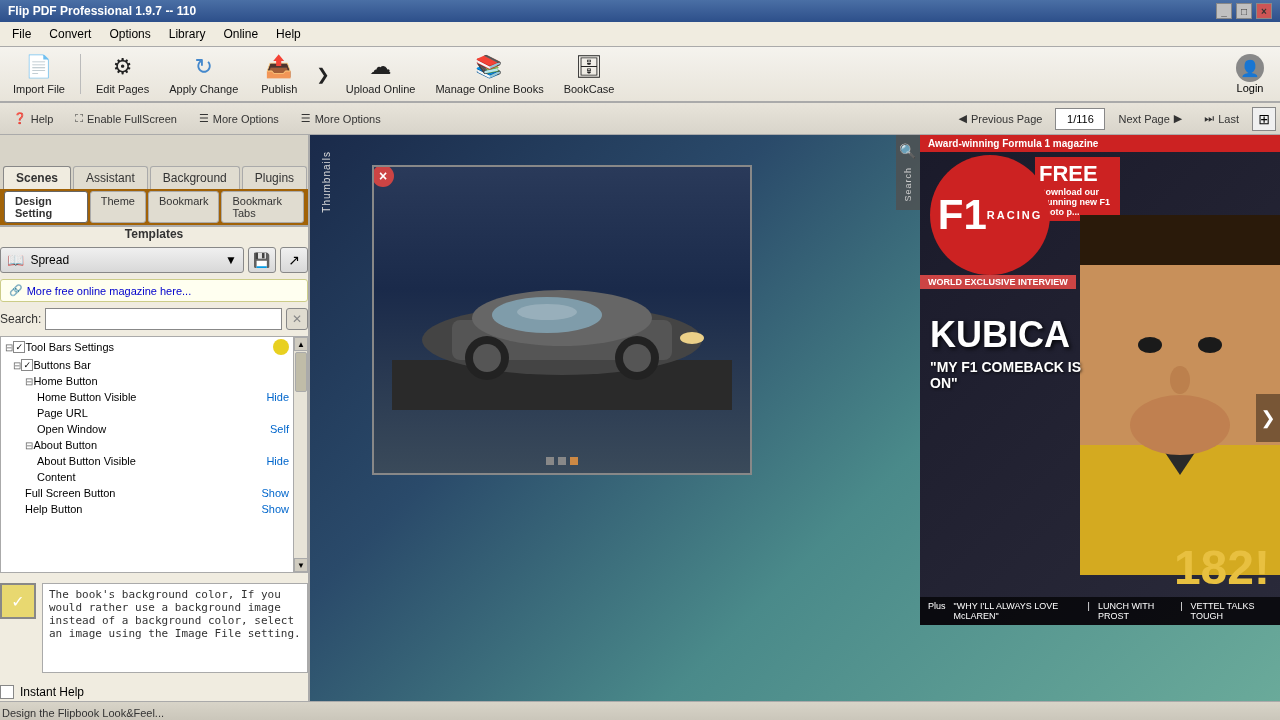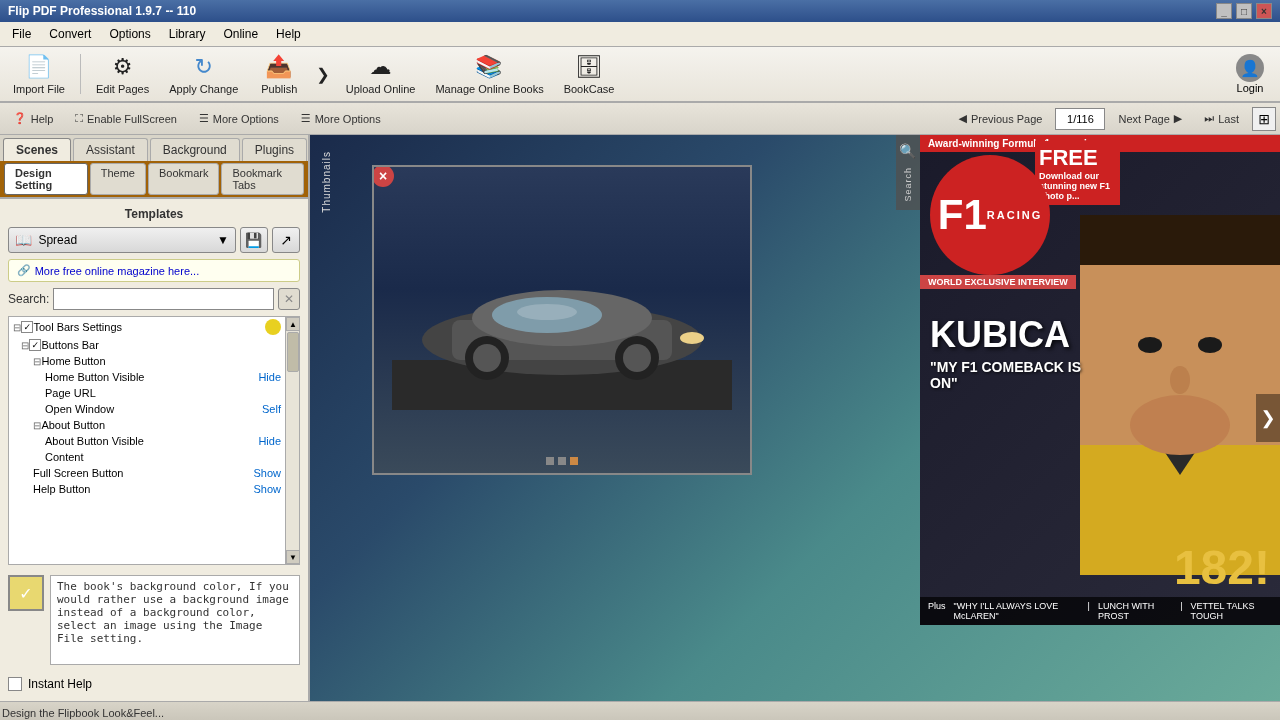--- a/index.html
+++ b/index.html
@@ -142,20 +142,21 @@
 
     
     #tabs-row {
       background: #d8d4c8;
       border-bottom: 1px solid #aaa;
     }
     #top-tabs {
       display: flex;
       padding: 3px 3px 0;
       gap: 2px;
+      margin-top: 28px;
     }
     .top-tab {
       padding: 4px 12px;
       font-size: 12px;
       cursor: pointer;
       border: 1px solid #aaa;
       border-bottom: none;
       background: #e0dcd0;
       border-radius: 3px 3px 0 0;
       color: #333;
@@ -182,21 +183,21 @@
       color: #333;
     }
     .sub-tab.active { background: white; border-color: #666; font-weight: bold; }
 
     
     #panel-content {
       flex: 1;
       overflow: hidden;
       display: flex;
       flex-direction: column;
-      padding: 8px;
+      padding: 0;
       gap: 6px;
     }
     .section-label {
       font-size: 12px;
       font-weight: bold;
       color: #333;
       text-align: center;
     }
     #templates-section {
       display: flex;
@@ -455,21 +456,21 @@
     .mag-bottom-bar {
       position: absolute;
       bottom: 0; left: 0; right: 0;
       background: rgba(0,0,0,0.7);
       color: white; font-size: 9px;
       padding: 4px 8px;
       display: flex; gap: 8px;
     }
     .mag-free-box {
       position: absolute;
-      top: 6px; right: 160px;
+      top: 22px; right: 160px;
       width: 85px; background: #cc2222;
       color: white; font-size: 10px;
       padding: 4px;
       font-weight: bold;
     }
     .free-label { font-size: 22px; font-weight: 900; }
     .mag-182 {
       position: absolute;
       bottom: 30px; right: 10px;
       color: #e8c040;

